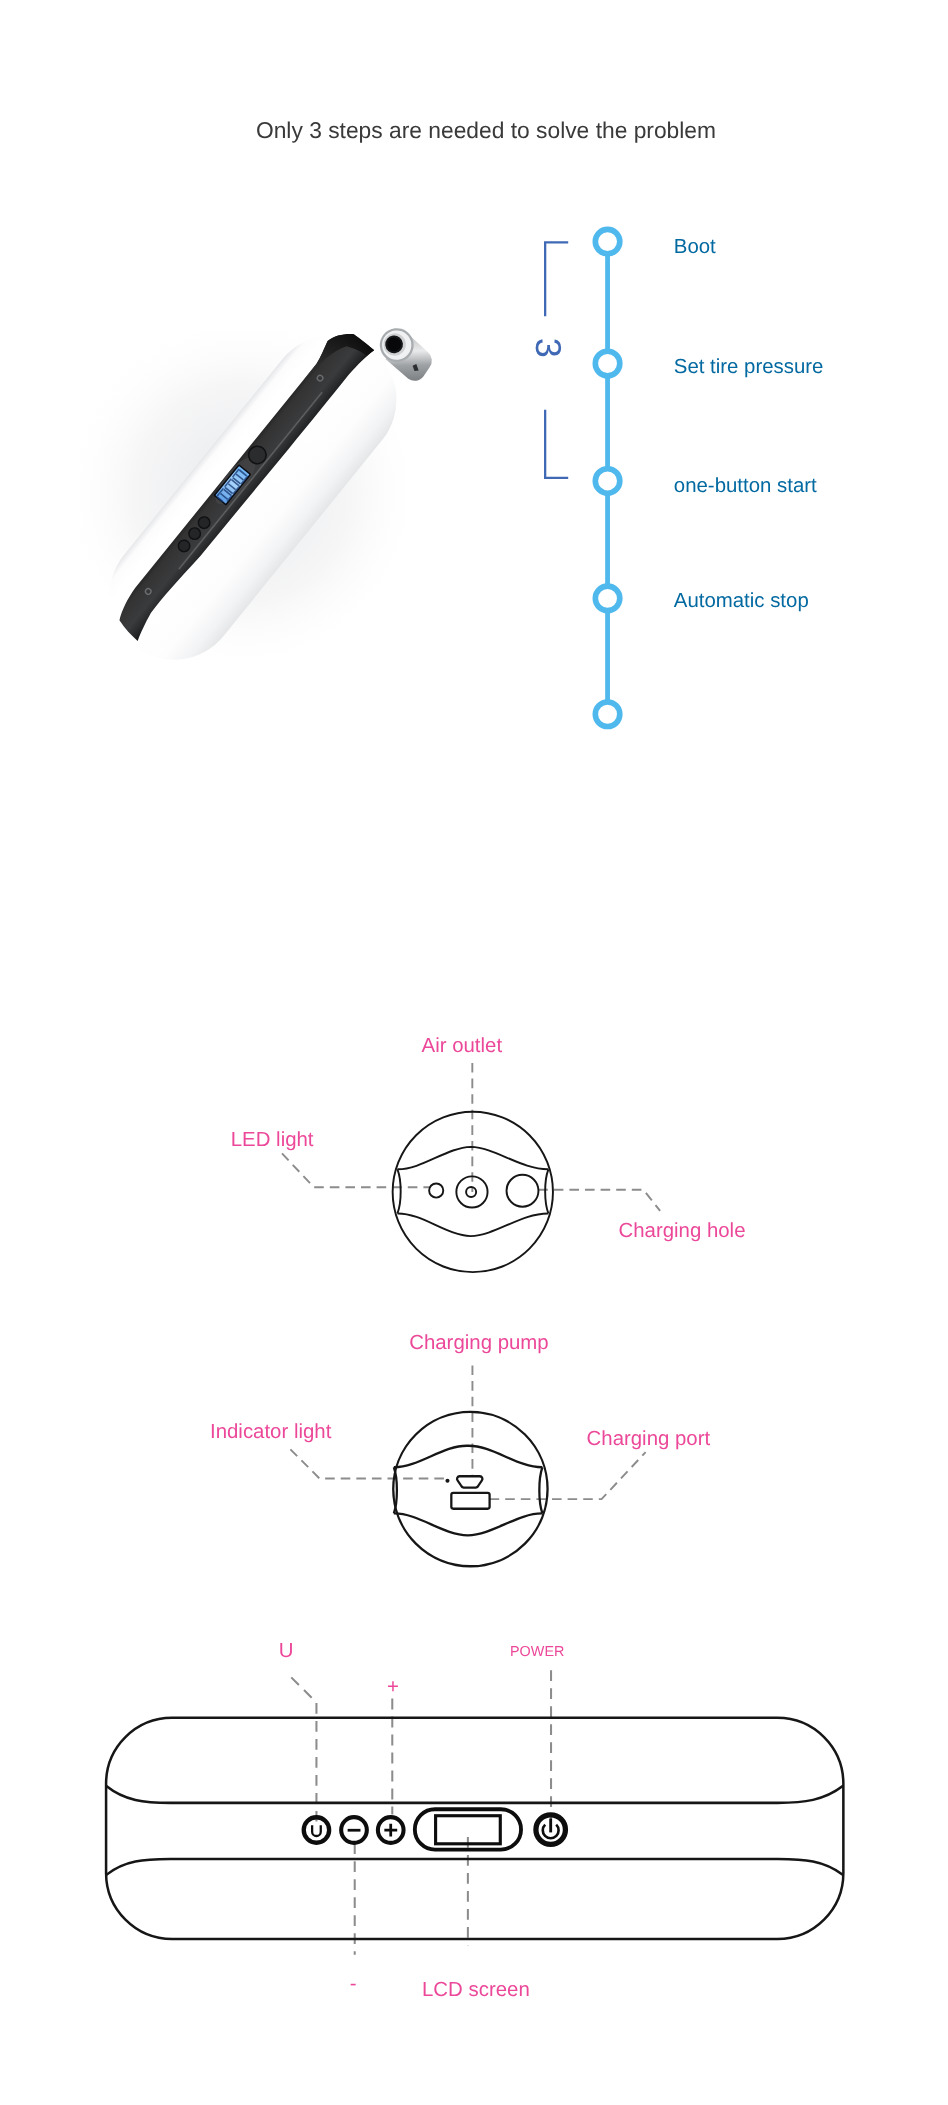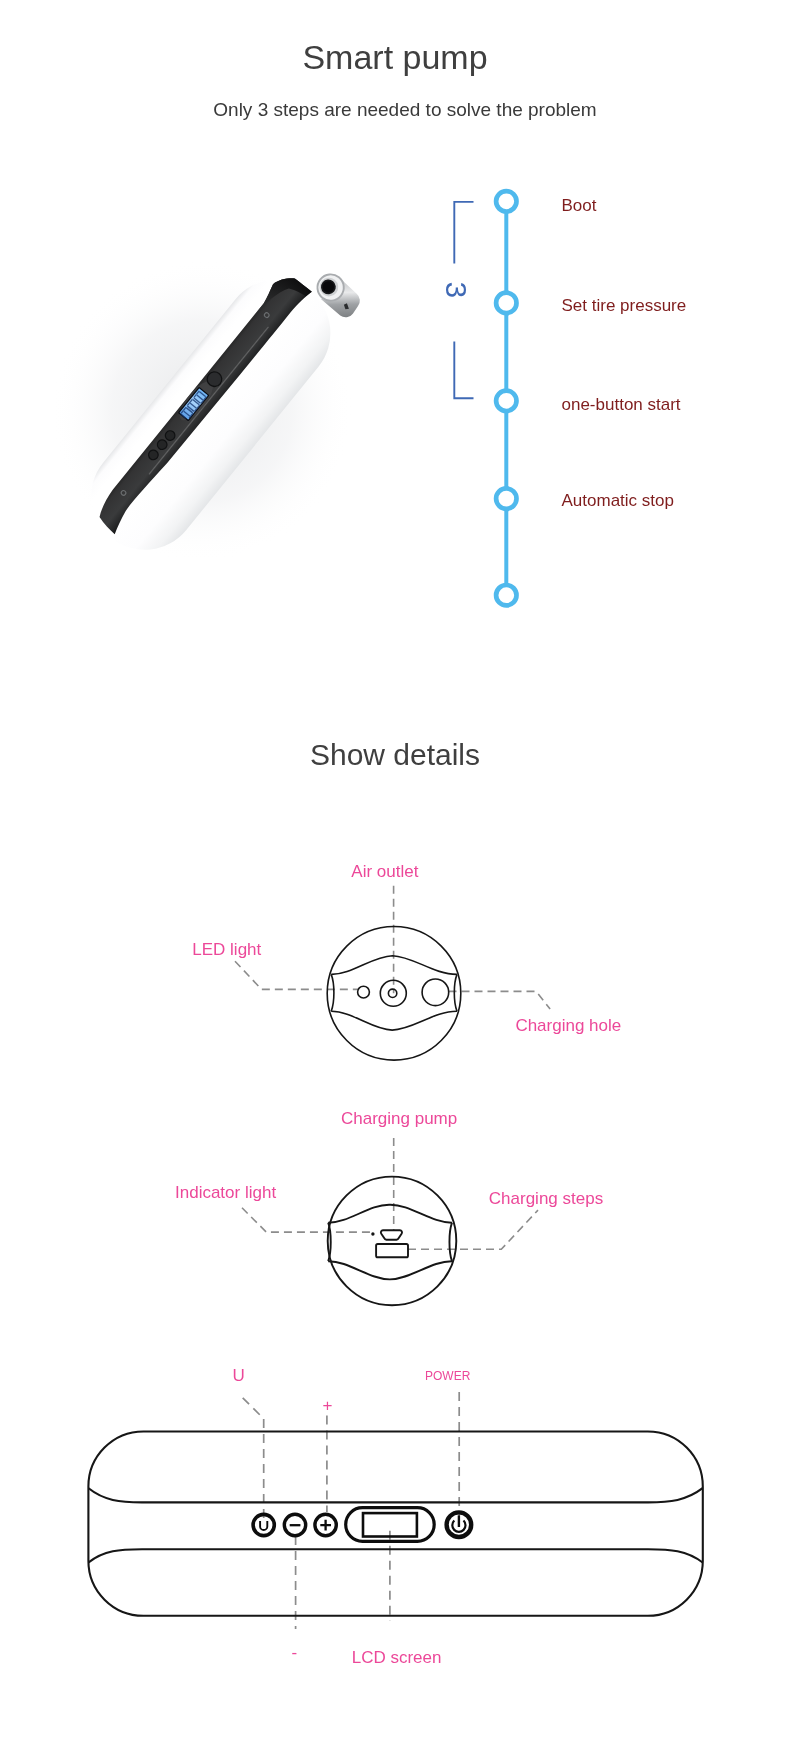--- a/index.html
+++ b/index.html
@@ -3,30 +3,29 @@
 <meta charset="utf-8">
 <title>Smart pump</title>
 <style>
   html,body{margin:0;padding:0;}
   body{width:790px;height:1754px;background:#ffffff;font-family:"Liberation Sans",sans-serif;color:#3b3b3b;overflow:hidden;}
   .page{position:relative;width:790px;height:1754px;background:#fff;}
   .abs{position:absolute;}
   #title{left:0;top:38px;width:790px;text-align:center;font-size:34px;line-height:39px;color:#3f3f3f;}
   #subtitle{left:10px;top:99px;width:790px;text-align:center;font-size:19px;line-height:22px;color:#3a3a3a;}
   #section2title{left:0;top:738px;width:790px;text-align:center;font-size:30px;line-height:34px;color:#3f3f3f;}
-  .steplabel{font-size:17px;line-height:17px;color:#7f1d1d;white-space:nowrap;}
+  .steplabel{font-size:17px;line-height:17px;color:#0369a1;white-space:nowrap;}
   .calloutlabel{font-size:17px;line-height:17px;color:#ec4899;white-space:nowrap;}
   #count3{left:14px;top:104px;width:24px;text-align:center;font-size:30px;line-height:21.8px;color:#3f69b5;transform:rotate(90deg);transform-origin:center;}
 </style>
 </head>
 <body>
 
 <div class="page">
 
-  <div class="abs" id="title">Smart pump</div>
   <div class="abs" id="subtitle">Only 3 steps are needed to solve the problem</div>
 
   <div class="abs" id="product-photo" style="left:30px;top:215px;width:380px;height:400px">
     <svg width="380" height="400" viewBox="0 0 380 400">
       <defs>
         <linearGradient id="bodyG" x1="0" y1="0" x2="1" y2="0">
           <stop offset="0" stop-color="#e6e7e9"></stop>
           <stop offset="0.05" stop-color="#fcfcfd"></stop>
           <stop offset="0.14" stop-color="#ffffff"></stop>
           <stop offset="0.46" stop-color="#ffffff"></stop>
@@ -123,21 +122,20 @@
         <path d="M 24.3 166.5 L 24.3 223.2 L 43.5 223.2"></path>
       </g>
     </svg>
     <div class="abs" id="count3">3</div>
     <div class="abs steplabel" style="left:131.5px;top:22.3px">Boot</div>
     <div class="abs steplabel" style="left:131.5px;top:122px">Set tire pressure</div>
     <div class="abs steplabel" style="left:131.5px;top:220.8px">one-button start</div>
     <div class="abs steplabel" style="left:131.5px;top:316.6px">Automatic stop</div>
   </div>
 
-  <div class="abs" id="section2title">Show details</div>
 
   <div class="abs" id="diagram-top" style="left:150px;top:850px;width:500px;height:230px">
     <svg width="500" height="230" viewBox="0 0 500 230">
       <g stroke="#8c8c8c" stroke-width="1.6" fill="none" stroke-dasharray="8 5">
         <path d="M 243.6 35.8 L 243.6 143.3"></path>
         <path d="M 85 111.2 L 111.6 139.4 L 207.9 139.4"></path>
         <path d="M 298.5 141.4 L 386.2 141.4 L 400.1 159.1"></path>
       </g>
       <g stroke="#161616" stroke-width="1.6" fill="none">
         <circle cx="244" cy="143.3" r="66.8"></circle>
@@ -168,21 +166,21 @@
         <path d="M 178.2 161.2 C 199 161.0 219 179.2 239.8 179.4 C 260.5 179.2 281 161.0 302 161.2"></path>
         <path d="M 178.2 122.7 C 181.6 132.0 181.6 151.9 178.2 161.2"></path>
         <path d="M 302 122.7 C 298.6 132.0 298.6 151.9 302 161.2"></path>
         <path d="M 233 130.2 L 249.9 130.2 A 2.2 2.2 0 0 1 251.6 133.7 L 248.6 138.1 A 2.6 2.6 0 0 1 246.5 139.7 L 236.4 139.7 A 2.6 2.6 0 0 1 234.3 138.1 L 231.3 133.7 A 2.2 2.2 0 0 1 233 130.2 Z"></path>
         <rect x="226.1" y="144" width="31.9" height="13.3" rx="1.6"></rect>
         <circle cx="222.9" cy="134" r="1.7" fill="#161616" stroke="none"></circle>
       </g>
     </svg>
     <div class="abs calloutlabel" style="left:191px;top:9.6px">Charging pump</div>
     <div class="abs calloutlabel" style="left:25px;top:83.6px">Indicator light</div>
-    <div class="abs calloutlabel" style="left:338.8px;top:90px">Charging steps</div>
+    <div class="abs calloutlabel" style="left:338.8px;top:90px">Charging port</div>
   </div>
   <div class="abs" id="diagram-side" style="left:40px;top:1340px;width:710px;height:330px">
     <svg width="710" height="330" viewBox="0 0 710 330">
       <g stroke="#8c8c8c" stroke-width="1.7" fill="none" stroke-dasharray="9 6">
         <path d="M 202.7 57.8 L 223.7 78.7 L 223.7 178"></path>
         <path d="M 419.2 51.9 L 419.2 176"></path>
         <path d="M 286.9 75.5 L 286.9 172"></path>
         <path d="M 255.6 196 L 255.6 289"></path>
         <path d="M 349.9 190.8 L 349.9 281"></path>
       </g>

